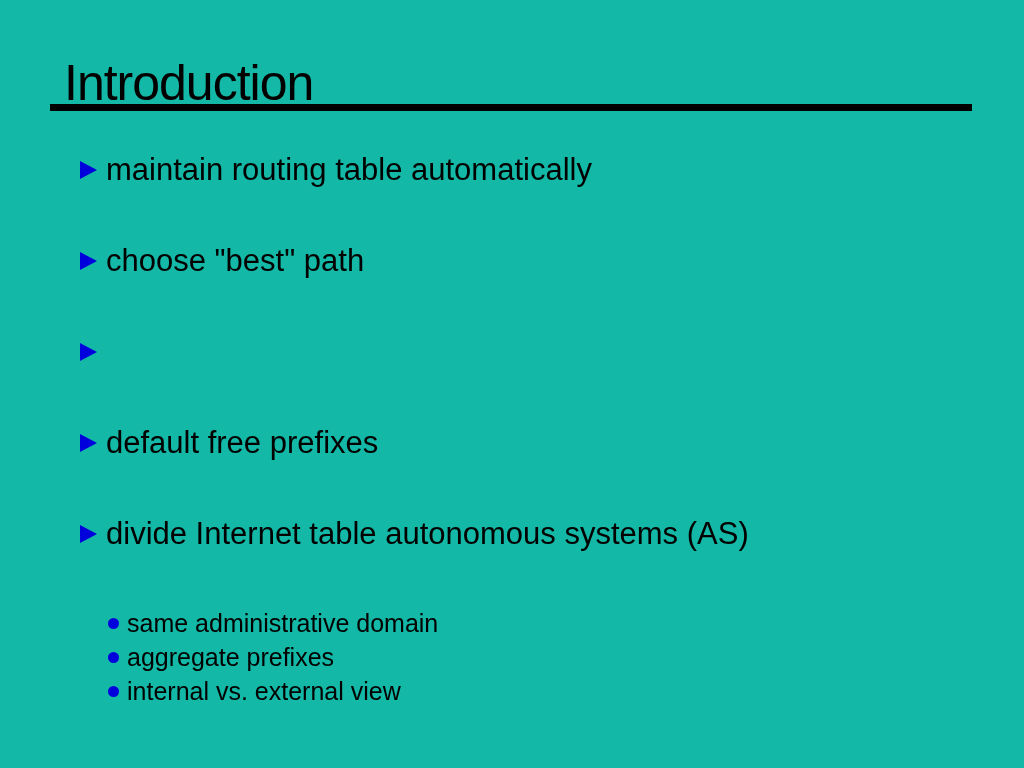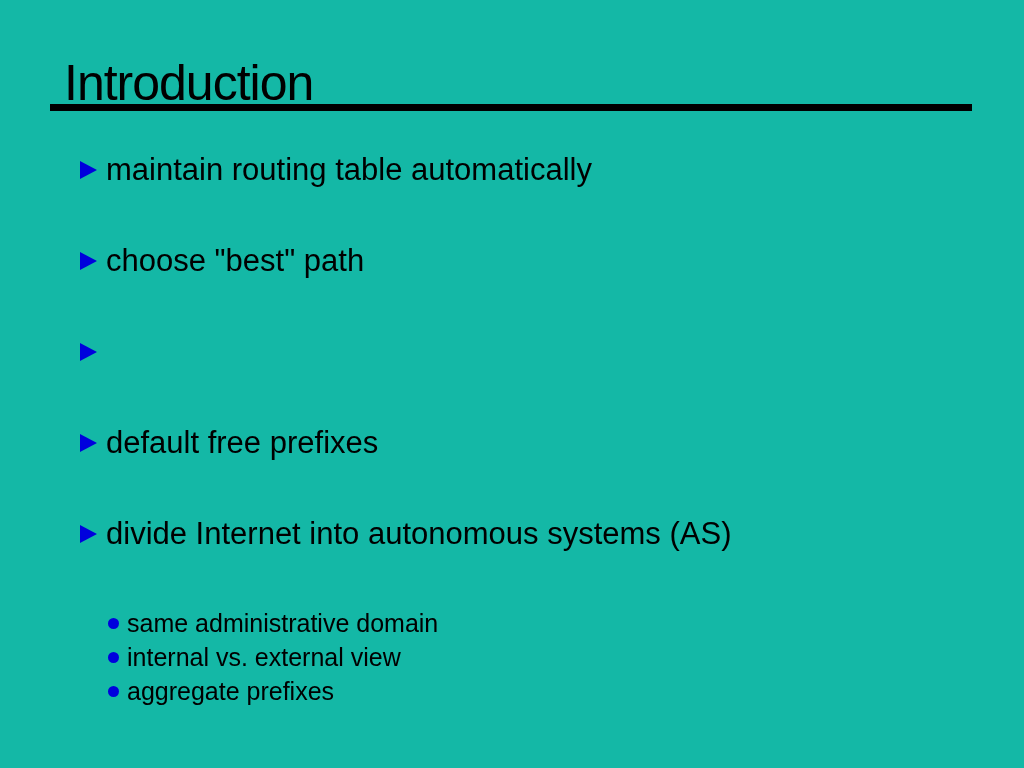--- a/index.html
+++ b/index.html
@@ -98,32 +98,32 @@
       <span class="tri"></span>
     </div>
 
     <div class="row">
       <span class="tri"></span>
       <span>default free prefixes</span>
     </div>
 
     <div class="row">
       <span class="tri"></span>
-      <span>divide Internet into autonomous systems (AS)</span>
+      <span>divide Internet table autonomous systems (AS)</span>
     </div>
 
     <div class="sublist">
       <div class="subrow">
         <span class="dot"></span>
         <span>same administrative domain</span>
       </div>
       <div class="subrow">
         <span class="dot"></span>
-        <span>internal vs. external view</span>
+        <span>aggregate prefixes</span>
       </div>
       <div class="subrow">
         <span class="dot"></span>
-        <span>aggregate prefixes</span>
+        <span>internal vs. external view</span>
       </div>
     </div>
 
   </div>
 </div>
 
 </body></html>

